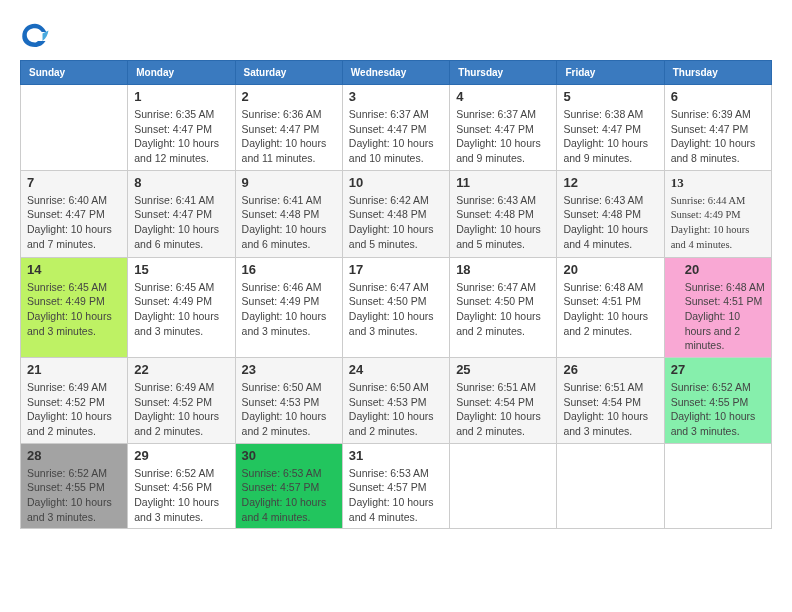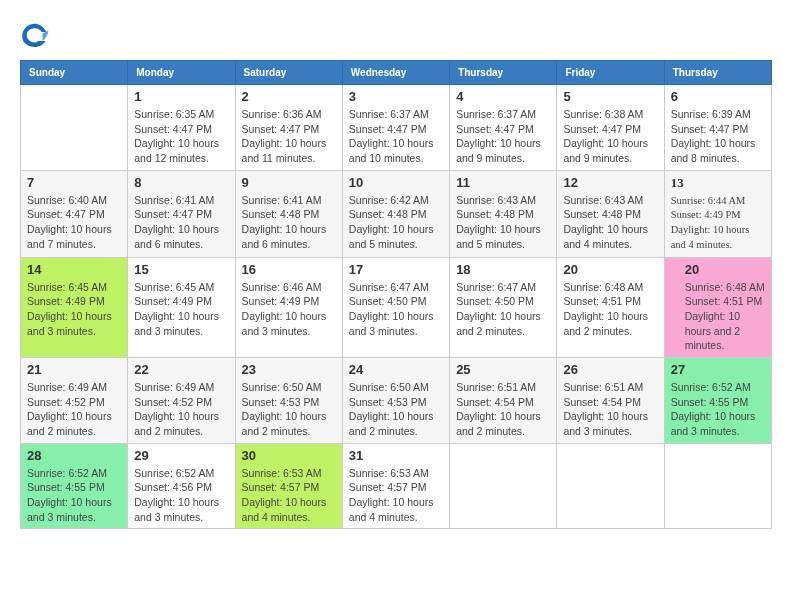--- a/index.html
+++ b/index.html
@@ -236,29 +236,29 @@
         <td style="background: rgb(245, 245, 245); margin-top: 7px;">
           <div class="day-number">26</div>
           <div class="day-info">Sunrise: 6:51 AM<br>Sunset: 4:54 PM<br>Daylight: 10 hours and 3 minutes.</div>
         </td>
         <td style="background: #86efac;">
           <div class="day-number">27</div>
           <div class="day-info">Sunrise: 6:52 AM<br>Sunset: 4:55 PM<br>Daylight: 10 hours and 3 minutes.</div>
         </td>
       </tr>
       <tr>
-        <td style="background: #86efac;">
+        <td style="background: #a3a3a3;">
           <div class="day-number">28</div>
           <div class="day-info">Sunrise: 6:52 AM<br>Sunset: 4:55 PM<br>Daylight: 10 hours and 3 minutes.</div>
         </td>
         <td style="background: rgb(255, 255, 255);">
           <div class="day-number">29</div>
           <div class="day-info">Sunrise: 6:52 AM<br>Sunset: 4:56 PM<br>Daylight: 10 hours and 3 minutes.</div>
         </td>
-        <td style="background: #bef264;">
+        <td style="background: #22c55e;">
           <div class="day-number">30</div>
           <div class="day-info">Sunrise: 6:53 AM<br>Sunset: 4:57 PM<br>Daylight: 10 hours and 4 minutes.</div>
         </td>
         <td style="background: rgb(255, 255, 255);">
           <div class="day-number">31</div>
           <div class="day-info">Sunrise: 6:53 AM<br>Sunset: 4:57 PM<br>Daylight: 10 hours and 4 minutes.</div>
         </td>
         <td class="empty-cell"></td>
         <td class="empty-cell"></td>
         <td class="empty-cell"></td>

